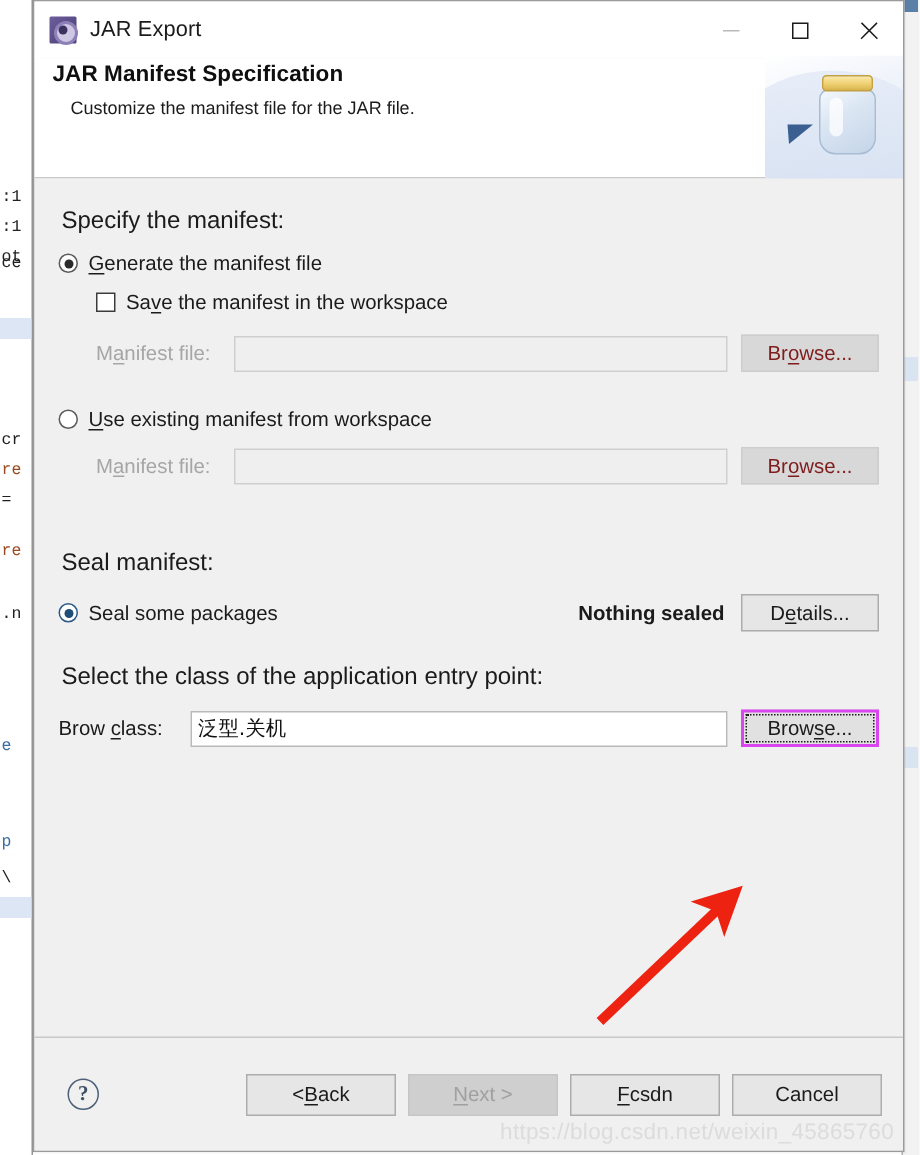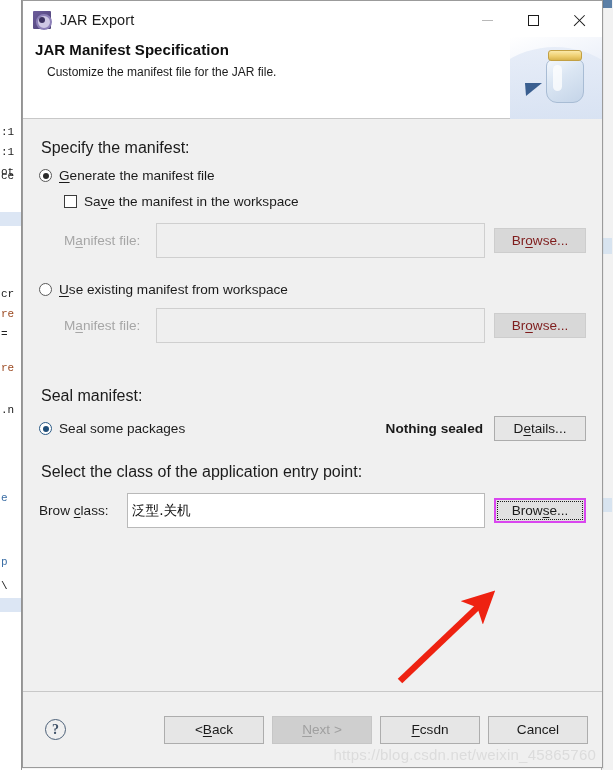--- a/index.html
+++ b/index.html
@@ -179,21 +179,21 @@
 
   .lbl { color: #1b1b1b; white-space: nowrap; }
   .lbl.disabled { color: #a6a6a6; }
   .u { text-decoration: underline; text-underline-offset: 2px; }
 
   .field-row { display: flex; align-items: center; padding-left: 25px; margin-top: 14px; }
   .field-label { width: 92px; flex: none; }
   .field-label.disabled { color: #a6a6a6; }
 
   .textbox {
-    flex: 1 1 auto; height: 35px;
+    flex: 1 1 auto; height: 24px;
     border: 1px solid #b9b9b9; background: #ffffff;
     font-size: 13.6px; color: #111; padding: 0 4px;
     display: flex; align-items: center;
     font-family: "Liberation Sans", "DejaVu Sans", sans-serif;
   }
   .textbox.disabled { background: #efefef; border-color: #cfcfcf; }
 
   .btn {
     height: 25px; min-width: 92px;
     border: 1px solid #adadad; background: #e1e1e1;

